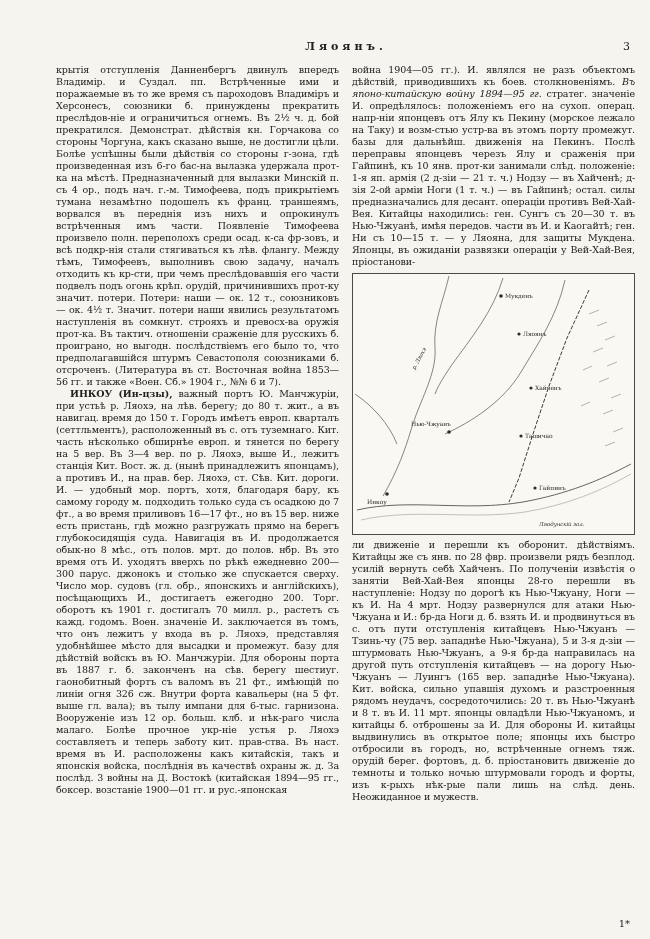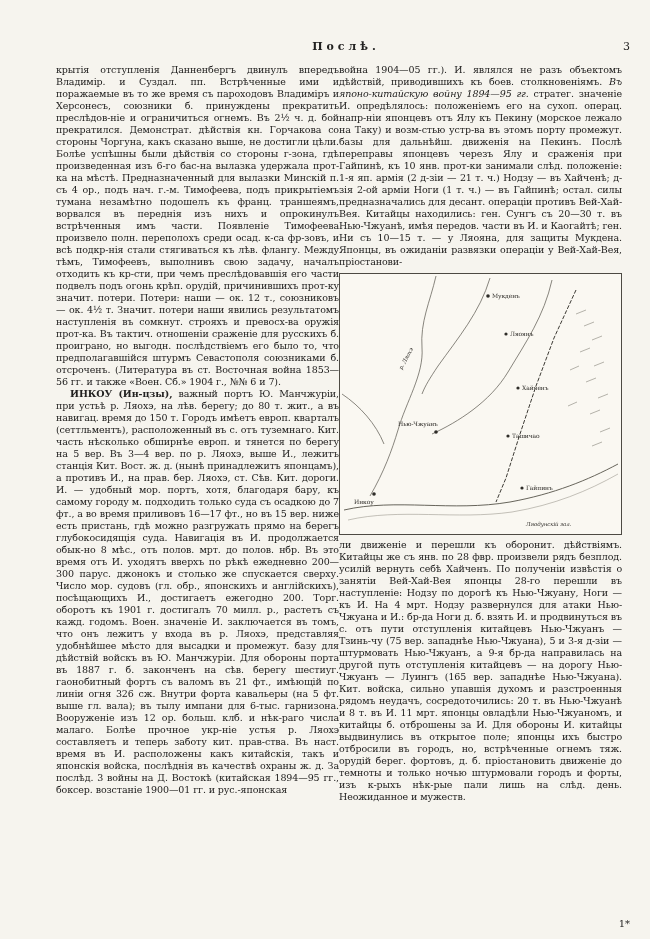--- a/index.html
+++ b/index.html
@@ -29,20 +29,21 @@
     font-size: 11px;
     letter-spacing: 4px;
   }
   .head-pagenum {
     position: absolute;
     right: 6px; top: 0;
     font-size: 11px;
   }
   .columns {
     display: flex;
+    gap: 13px;
   }
   .col {
     width: 283px;
     font-size: 9.5px;
     line-height: 12px;
     text-align: justify;
     letter-spacing: -0.1px;
   }
   .col p { margin: 0; text-indent: 14px; }
   .col p.noindent { text-indent: 0; }
@@ -70,21 +71,21 @@
     right: 20px; bottom: 10px;
     font-size: 10px;
   }
 </style>
 </head>
 <body>
 
 <div class="page">
 
   <header class="running-head">
-    <span class="head-title">Послѣ.</span>
+    <span class="head-title">Ляоянъ.</span>
     <span class="head-pagenum">3</span>
   </header>
 
   <div class="columns">
 
     <div class="col">
       <p class="noindent"><span>крытія отступленія Данненбергъ двинулъ впередъ Владимір. и Суздал. пп. Встрѣченные ими и поражаемые въ то же время съ пароходовъ Владиміръ и Херсонесъ, союзники б. принуждены прекратить преслѣдов-ніе и ограничиться огнемъ. Въ 2½ ч. д. бой прекратился. Демонстрат. дѣйствія кн. Горчакова со стороны Чоргуна, какъ сказано выше, не достигли цѣли. Болѣе успѣшны были дѣйствія со стороны г-зона, гдѣ произведенная изъ 6-го бас-на вылазка удержала прот-ка на мѣстѣ. Предназначенный для вылазки Минскій п. съ 4 ор., подъ нач. г.-м. Тимофеева, подъ прикрытіемъ тумана незамѣтно подошелъ къ франц. траншеямъ, ворвался въ переднія изъ нихъ и опрокинулъ встрѣченныя имъ части. Появленіе Тимофеева произвело полн. переполохъ среди осад. к-са фр-зовъ, и всѣ подкр-нія стали стягиваться къ лѣв. флангу. Между тѣмъ, Тимофеевъ, выполнивъ свою задачу, началъ отходить къ кр-сти, при чемъ преслѣдовавшія его части подвелъ подъ огонь крѣп. орудій, причинившихъ прот-ку значит. потери. Потери: наши — ок. 12 т., союзниковъ — ок. 4½ т. Значит. потери наши явились результатомъ наступленія въ сомкнут. строяхъ и превосх-ва оружія прот-ка. Въ тактич. отношеніи сраженіе для русскихъ б. проиграно, но выгодн. послѣдствіемъ его было то, что предполагавшійся штурмъ Севастополя союзниками б. отсроченъ.</span> <span>(Литература въ ст. Восточная война 1853—56 гг. и также «Воен. Сб.» 1904 г., №№ 6 и 7).</span></p>
       <p><span class="lead">ИНКОУ</span><span class="lead"> (Ин-цзы),</span> <span>важный портъ Ю. Манчжуріи, при устьѣ р. Ляохэ, на лѣв. берегу; до 80 т. жит., а въ навигац. время до 150 т. Городъ имѣетъ европ. кварталъ (сеттльментъ), расположенный въ с. отъ туземнаго. Кит. часть нѣсколько обширнѣе европ. и тянется по берегу на 5 вер. Въ 3—4 вер. по р. Ляохэ, выше И., лежитъ станція Кит. Вост. ж. д. (нынѣ принадлежитъ японцамъ), а противъ И., на прав. бер. Ляохэ, ст. Сѣв. Кит. дороги. И. — удобный мор. портъ, хотя, благодаря бару, къ самому городу м. подходить только суда съ осадкою до 7 фт., а во время приливовъ 16—17 фт., но въ 15 вер. ниже есть пристань, гдѣ можно разгружать прямо на берегъ глубокосидящія суда. Навигація въ И. продолжается обык-но 8 мѣс., отъ полов. мрт. до полов. нбр. Въ это время отъ И. уходятъ вверхъ по рѣкѣ ежедневно 200—300 парус. джонокъ и столько же спускается сверху. Число мор. судовъ (гл. обр., японскихъ и англійскихъ), посѣщающихъ И., достигаетъ ежегодно 200. Торг. оборотъ къ 1901 г. достигалъ 70 милл. р., растетъ съ кажд. годомъ. Воен. значеніе И. заключается въ томъ, что онъ лежитъ у входа въ р. Ляохэ, представляя удобнѣйшее мѣсто для высадки и промежут. базу для дѣйствій войскъ въ Ю. Манчжуріи. Для обороны порта въ 1887 г. б. законченъ на сѣв. берегу шестиуг. гаонобитный фортъ съ валомъ въ 21 фт., имѣющій по линіи огня 326 сж. Внутри форта кавальеры (на 5 фт. выше гл. вала); въ тылу импани для 6-тыс. гарнизона. Вооруженіе изъ 12 ор. больш. клб. и нѣк-раго числа малаго. Болѣе прочное укр-ніе устья р. Ляохэ составляетъ и теперь заботу кит. прав-ства. Въ наст. время въ И. расположены какъ китайскія, такъ и японскія войска, послѣднія въ качествѣ охраны ж. д. За послѣд. 3 войны на Д. Востокѣ (китайская 1894—95 гг., боксер. возстаніе 1900—01 гг. и рус.-японская</span></p>
     </div>
 

